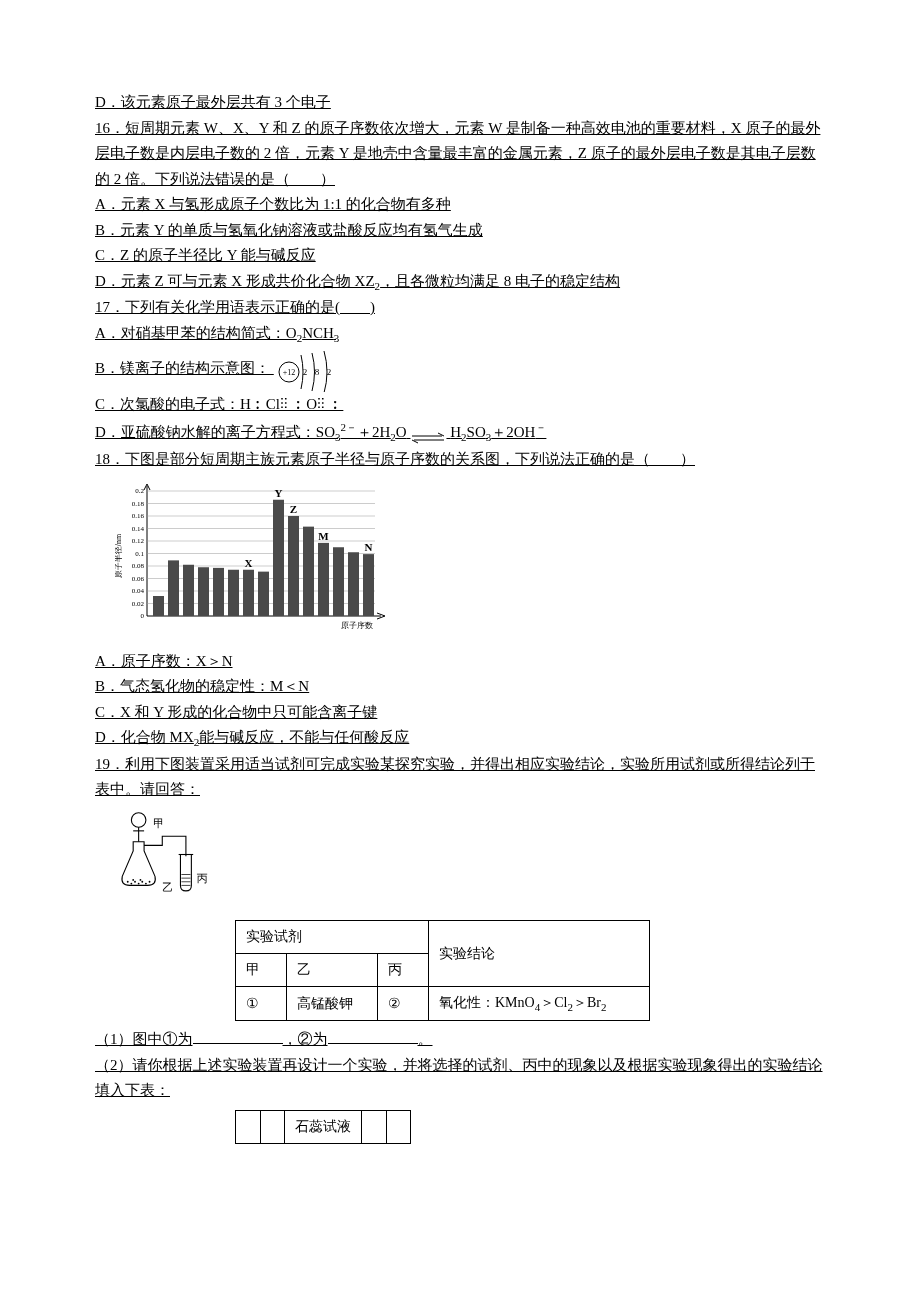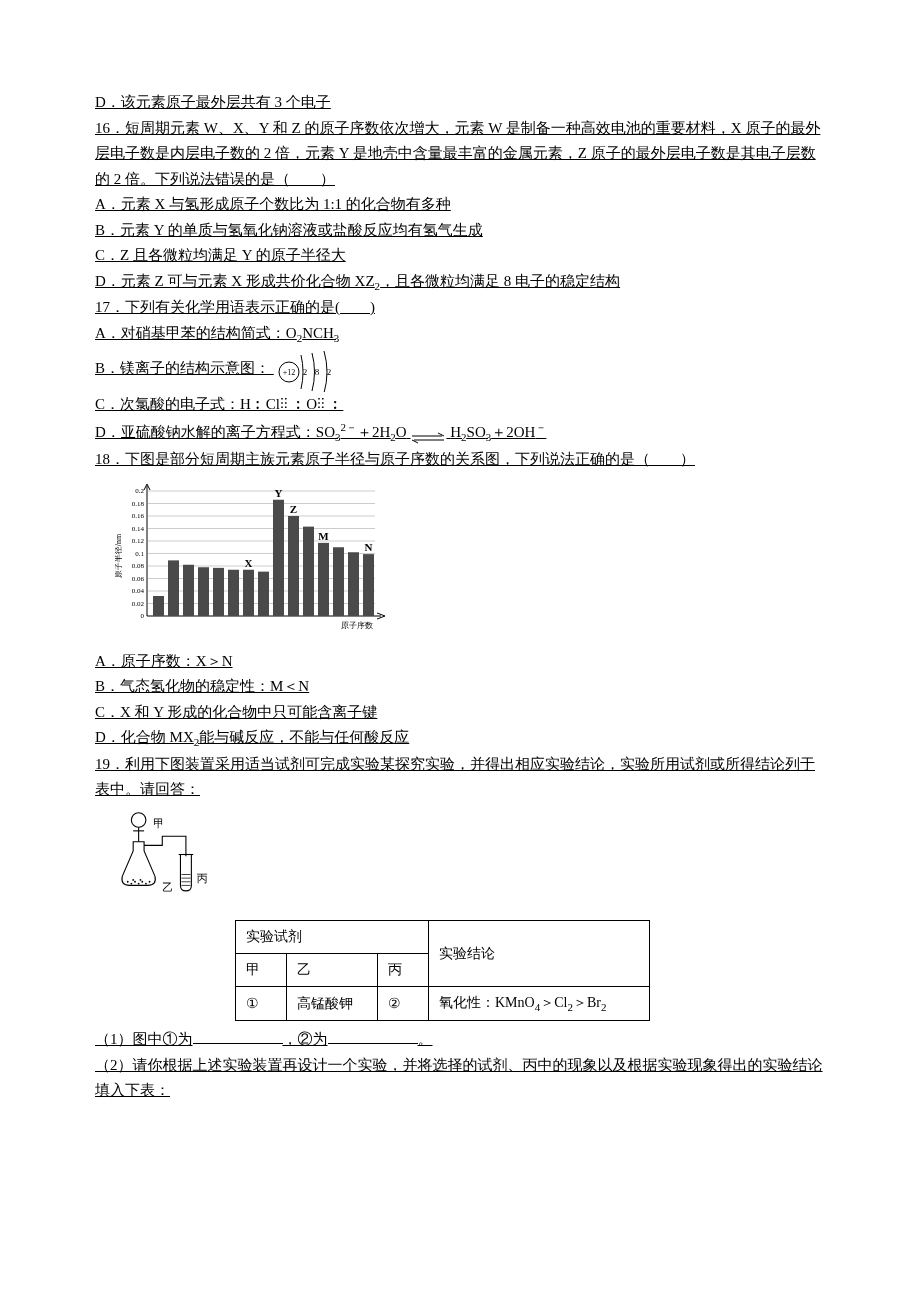--- a/index.html
+++ b/index.html
@@ -65,21 +65,21 @@
 
 
 
 
 <p class="text-line">D．该元素原子最外层共有 3 个电子</p>
 
 
 <p class="text-line">16．短周期元素 W、X、Y 和 Z 的原子序数依次增大，元素 W 是制备一种高效电池的重要材料，X 原子的最外层电子数是内层电子数的 2 倍，元素 Y 是地壳中含量最丰富的金属元素，Z 原子的最外层电子数是其电子层数的 2 倍。下列说法错误的是（　　）</p>
 <p class="text-line">A．元素 X 与氢形成原子个数比为 1:1 的化合物有多种</p>
 <p class="text-line">B．元素 Y 的单质与氢氧化钠溶液或盐酸反应均有氢气生成</p>
-<p class="text-line">C．Z 且各微粒均满足 Y 的原子半径大</p>
+<p class="text-line">C．Z 的原子半径比 Y 能与碱反应</p>
 <p class="text-line">
   <span>D．元素 Z 可与元素 X 形成共价化合物 XZ</span><span class="sub">2</span><span>，且各微粒均满足 8 电子的稳定结构</span>
 </p>
 
 
 <p class="text-line">17．下列有关化学用语表示正确的是(　　)</p>
 <p class="text-line">
   <span>A．对硝基甲苯的结构简式：O</span><span class="sub">2</span><span>NCH</span><span class="sub">3</span>
 </p>
 <p class="text-line">
@@ -245,17 +245,24 @@
 </tbody>
   </table>
 
 <p class="text-line">
   <span>（1）图中①为</span><span class="blank"></span><span>，②为</span><span class="blank"></span><span>。</span>
 </p>
 <p class="text-line">（2）请你根据上述实验装置再设计一个实验，并将选择的试剂、丙中的现象以及根据实验现象得出的实验结论填入下表：</p>
 
 <table>
   <tbody>
+  <tr>
+    <td>&nbsp;</td>
+    <td>&nbsp;</td>
+    <td>石蕊试液</td>
+    <td>&nbsp;</td>
+    <td>&nbsp;</td>
+  </tr>
 </tbody>
   </table>
 
 
 
 
 </body></html>

